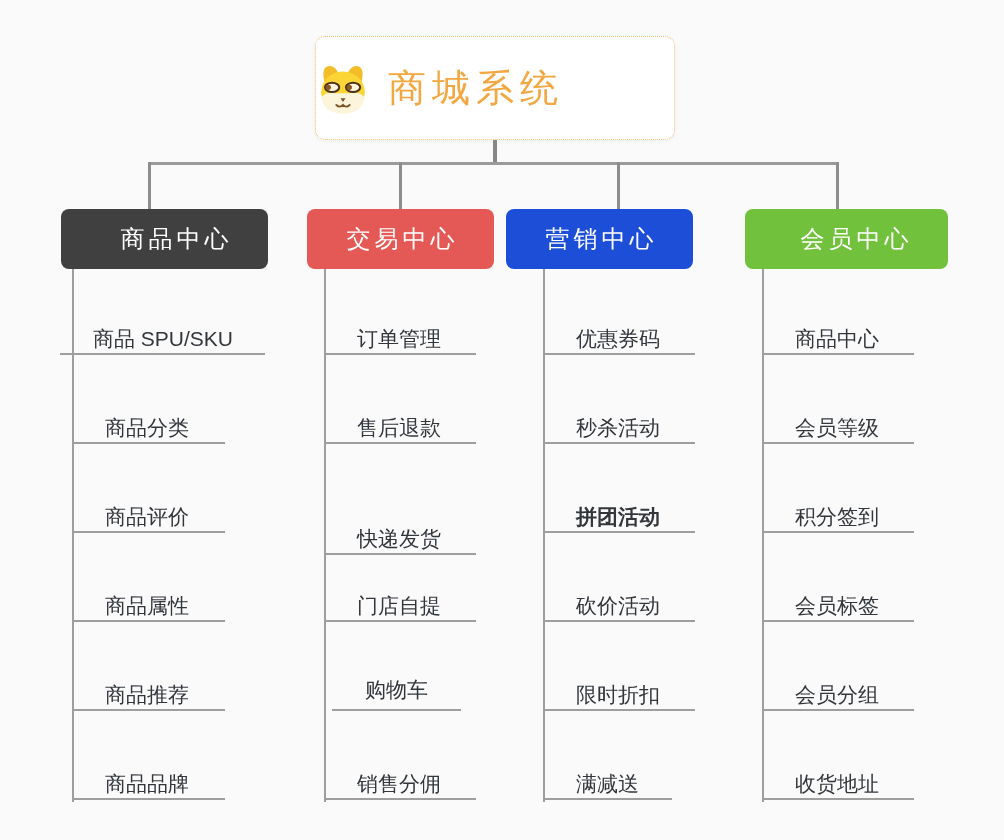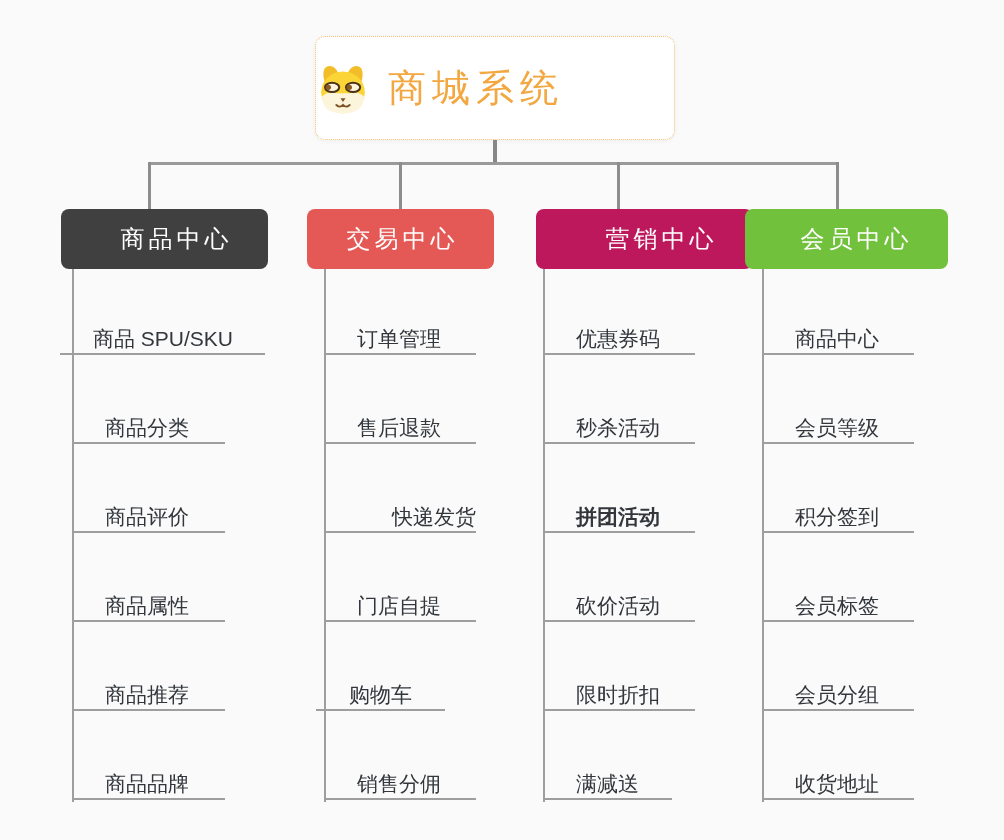--- a/index.html
+++ b/index.html
@@ -98,34 +98,34 @@
       <div class="branch-head" style="left: 307px; background: rgb(228, 89, 85);">
         <span>交易中心</span>
       </div>
       <div class="vline" style="left: 324px; top: 269px; height: 533px;"></div>
       <div class="item-row" style="left: 324px; top: 317px; width: 152px;">
         <span class="item-label">订单管理</span>
       </div>
       <div class="item-row" style="left: 324px; top: 406px; width: 152px;">
         <span class="item-label">售后退款</span>
       </div>
-      <div class="item-row" style="left: 324px; top: 495px; width: 152px; justify-content: flex-end;">
+      <div class="item-row" style="left: 324px; top: 517px; width: 152px;">
         <span class="item-label">快递发货</span>
       </div>
       <div class="item-row" style="left: 324px; top: 584px; width: 152px;">
         <span class="item-label">门店自提</span>
       </div>
-      <div class="item-row" style="left: 316px; top: 673px; width: 129px;">
+      <div class="item-row" style="left: 332px; top: 673px; width: 129px; align-items: center;">
         <span class="item-label">购物车</span>
       </div>
       <div class="item-row" style="left: 324px; top: 762px; width: 152px;">
         <span class="item-label">销售分佣</span>
       </div>
       <div class="dropline" style="left: 617px;"></div>
-      <div class="branch-head" style="left: 536px; background: #be185d; padding-left: 30px;">
+      <div class="branch-head" style="left: 506px; background: #1d4ed8;">
         <span>营销中心</span>
       </div>
       <div class="vline" style="left: 543px; top: 269px; height: 533px;"></div>
       <div class="item-row" style="left: 543px; top: 317px; width: 152px;">
         <span class="item-label">优惠券码</span>
       </div>
       <div class="item-row" style="left: 543px; top: 406px; width: 152px;">
         <span class="item-label">秒杀活动</span>
       </div>
       <div class="item-row" style="left: 543px; top: 495px; width: 152px; font-weight: bold;">

